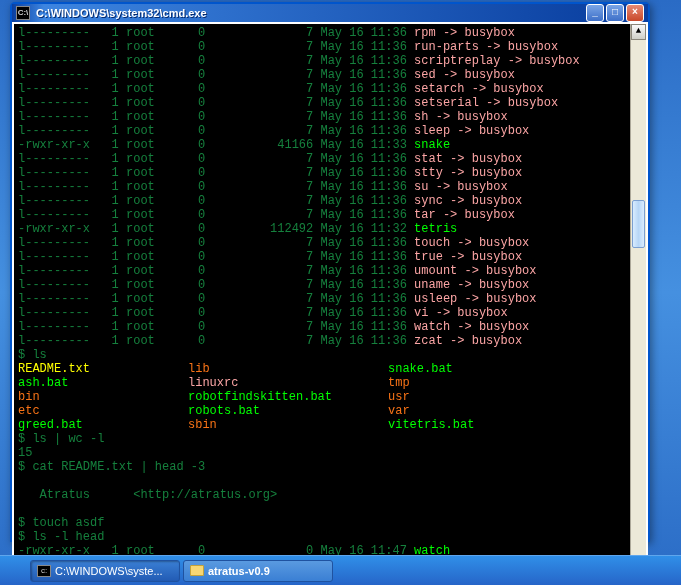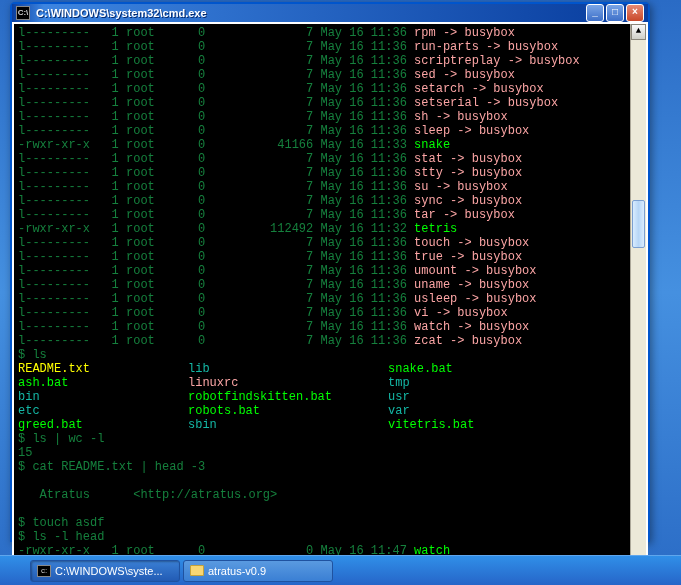--- a/index.html
+++ b/index.html
@@ -106,21 +106,21 @@
     left: 1px;
     right: 1px;
     height: 48px;
     background: linear-gradient(to right, #d8ecff, #b7d6f6, #d8ecff);
     border: 1px solid #7b9fd0;
     border-radius: 2px;
   }
   .g { color: #00ff00; }
   .c { color: #fca5a5; }
   .y { color: #ffff00; font-family: Liberation Mono, monospace; }
-  .b { color: #14b8a6; }
+  .b { color: #f97316; }
   .w { color: #15803d; }
   .cursor { background: #c0c0c0; color: #000; }
   .ls-grid { display:grid; grid-template-columns: 170px 200px 160px; line-height:14px; }
   .taskbar {
     position: absolute;
     bottom: 0;
     left: 0;
     right: 0;
     height: 30px;
     background: linear-gradient(to bottom, #308fe8, #2665c8);
@@ -144,20 +144,21 @@
     padding: 0 6px;
     gap: 4px;
     box-shadow: inset 1px 1px 2px rgba(0,0,0,0.3);
     cursor: pointer;
     overflow: hidden;
     white-space: nowrap;
   }
   .task-item.inactive {
     background: linear-gradient(to bottom, #5a9ae0, #3a7fd4);
     box-shadow: none;
+    font-weight: bold;
   }
   .task-icon-cmd {
     display:inline-block; width:14px; height:12px; background:#000; border:1px solid #888; font-size:8px; color:#ccc; text-align:center; line-height:10px;
   }
   .task-icon-folder {
     display:inline-block; width:14px; height:11px; background:#f7d774; border:1px solid #c4a23a; border-radius:1px;
   }
 </style>
 </head>
 <body>

